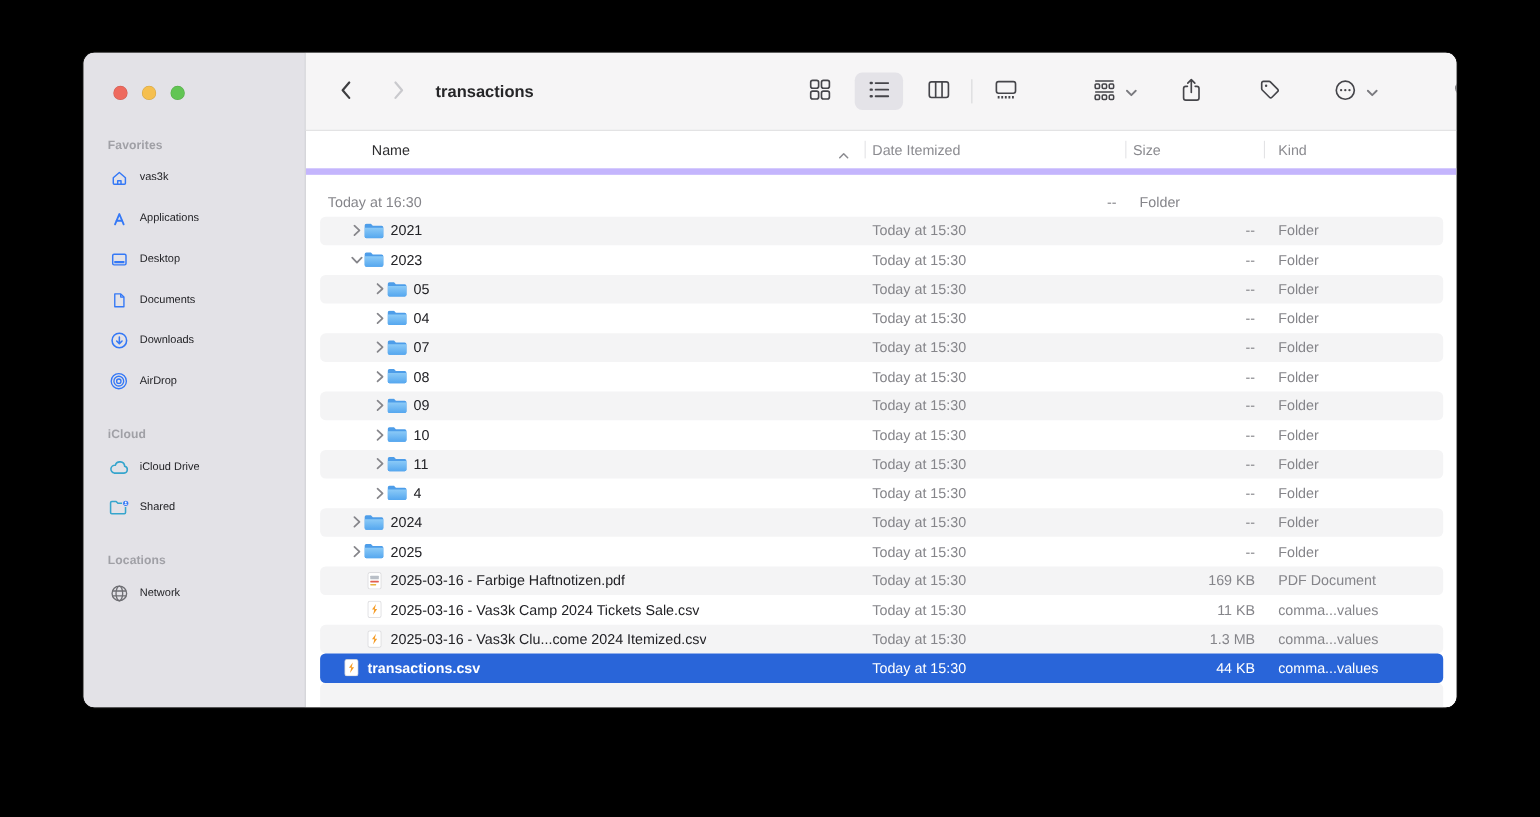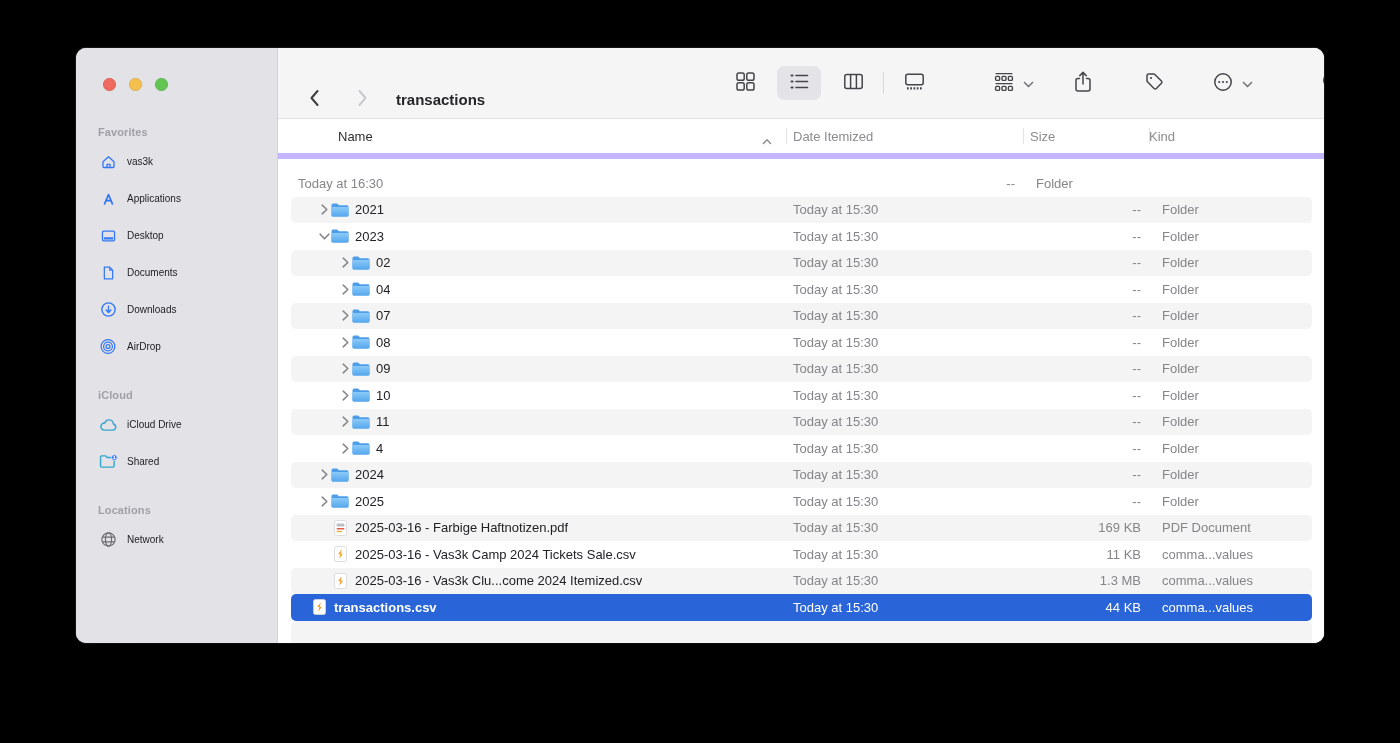--- a/index.html
+++ b/index.html
@@ -20,37 +20,37 @@
   .sections{padding-top:43px;}
   .sec-label{margin:28px 0 9px 22px;font-size:11px;font-weight:700;color:#a0a0a6;letter-spacing:.1px;}
   .sec-label.first{margin-top:35px;}
   .sb-item{height:29px;margin:0 6px 8px 10px;display:flex;align-items:center;border-radius:6px;cursor:default;}
   .sb-icon{width:20px;margin-left:12px;display:flex;justify-content:center;align-items:center;flex-shrink:0;}
   .sb-text{margin-left:9px;font-size:10px;color:#222226;white-space:nowrap;}
   .clr-blue{color:#3478f6}.clr-teal{color:#36a5cd}.clr-gray{color:#6e6e73}
   
   .main{flex:1;display:flex;flex-direction:column;background:#fff;min-width:0;}
   .toolbar{height:70px;flex-shrink:0;background:#f6f5f6;border-bottom:1px solid #e2e2e3;position:relative;}
-  .navgrp{position:absolute;left:24px;top:16px;height:100%;display:flex;align-items:center;}
+  .navgrp{position:absolute;left:24px;top:0;height:100%;display:flex;align-items:center;}
   .navbtn{width:24px;height:34px;display:flex;align-items:center;justify-content:center;background:none;border:none;padding:0;}
   .navbtn+.navbtn{margin-left:24px;}
   .win-title{margin-left:22px;font-size:15px;font-weight:700;color:#262628;}
   .viewgrp{position:absolute;left:445px;top:0;height:100%;display:flex;align-items:center;gap:10px;}
   .tbtn{min-width:44px;height:34px;display:flex;align-items:center;justify-content:center;gap:8px;
         background:none;border:none;border-radius:7px;padding:0;}
   .tbtn.selected{background:#e4e3e8;}
   .vsep{width:1px;height:22px;background:#d8d8da;margin:0 -2px;}
   .actgrp{position:absolute;left:700px;top:0;height:100%;display:flex;align-items:center;}
   .ml13{margin-left:13px}.ml26{margin-left:26px}.ml27{margin-left:27px}.ml34{margin-left:34px}.ml55{margin-left:55px}
   
   .colheader{height:34px;flex-shrink:0;display:grid;grid-template-columns:508px 237px 126px 1fr;
              align-items:center;background:#fff;border-bottom:6px solid #c4b5fd;font-size:13px;}
   .hc{position:relative;height:100%;display:flex;align-items:center;color:#8b8b90;}
   .hc.name{padding-left:60px;color:#2e2e30;}
-  .hc.date{padding-left:7px}.hc.size{padding-left:7px}.hc.kind{}
+  .hc.date{padding-left:7px}.hc.size{padding-left:7px}.hc.kind{padding-left:13px}
   .hc.date::before,.hc.size::before,.hc.kind::before{
     content:'';position:absolute;left:0;top:9px;bottom:9px;width:1px;background:#e3e3e5;}
   .sort{position:absolute;right:14px;top:14px;}
   
   .rows{flex:1;background:#fff;padding-top:11px;overflow:hidden;}
   .row{height:26.5px;margin:0 12px 0 13px;border-radius:5px;display:grid;
        grid-template-columns:495px 237px 126px 1fr;align-items:center;font-size:13px;color:#222226;}
   .row.stripe{background:#f4f4f5;}
   .row.selected{background:#2965d9;color:#fff;}
   .cell{white-space:nowrap;overflow:hidden;}
@@ -340,21 +340,21 @@
               <svg width="7" height="11" viewBox="0 0 7 11" fill="none" stroke="#86868b" stroke-width="1.6" stroke-linecap="round" stroke-linejoin="round">
                 <polyline points="1.2,1.2 5.8,5.5 1.2,9.8"></polyline>
               </svg>
             </span>
             <span class="fileicon">
               <svg width="18" height="14" viewBox="0 0 18 14">
                 <path d="M.5 2.1 A1.6 1.6 0 0 1 2.1 .5 h4.1 l1.7 1.8 h8 A1.6 1.6 0 0 1 17.5 3.9 V11.9 a1.6 1.6 0 0 1 -1.6 1.6 H2.1 A1.6 1.6 0 0 1 .5 11.9 Z" fill="#4d9de9"></path>
                 <path d="M.5 4 h17 V11.9 a1.6 1.6 0 0 1 -1.6 1.6 H2.1 A1.6 1.6 0 0 1 .5 11.9 Z" fill="url(#foldg)"></path>
               </svg>
             </span>
-            <span class="fname">02</span>
+            <span class="fname">05</span>
           </div>
           <div class="cell date">Today at 15:30</div>
           <div class="cell size">--</div>
           <div class="cell kind">Folder</div>
         </div>
         <div class="row">
           <div class="cell namec" style="padding-left: 47px;">
             <span class="disclosure">
               <svg width="7" height="11" viewBox="0 0 7 11" fill="none" stroke="#86868b" stroke-width="1.6" stroke-linecap="round" stroke-linejoin="round">
                 <polyline points="1.2,1.2 5.8,5.5 1.2,9.8"></polyline>

